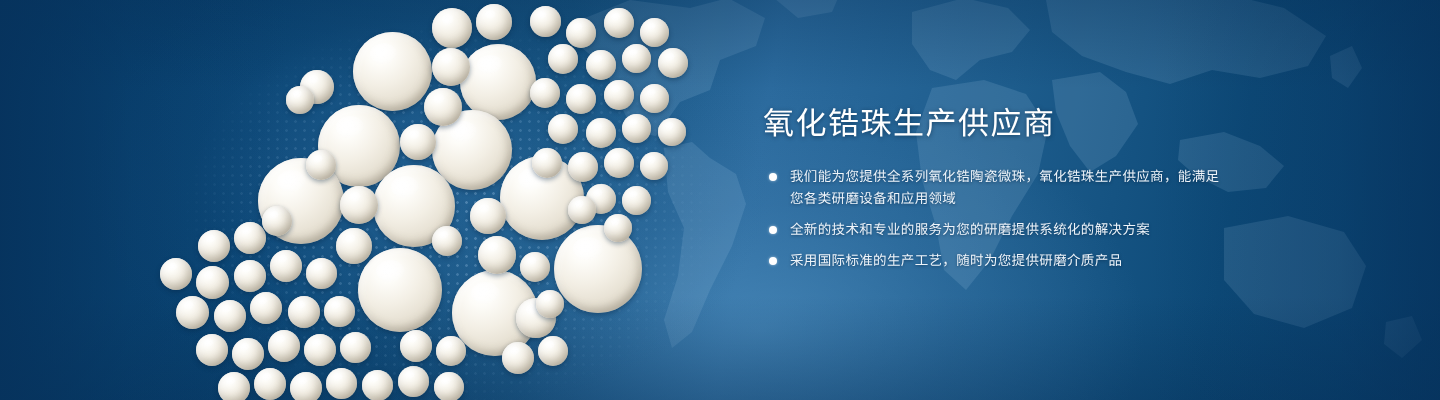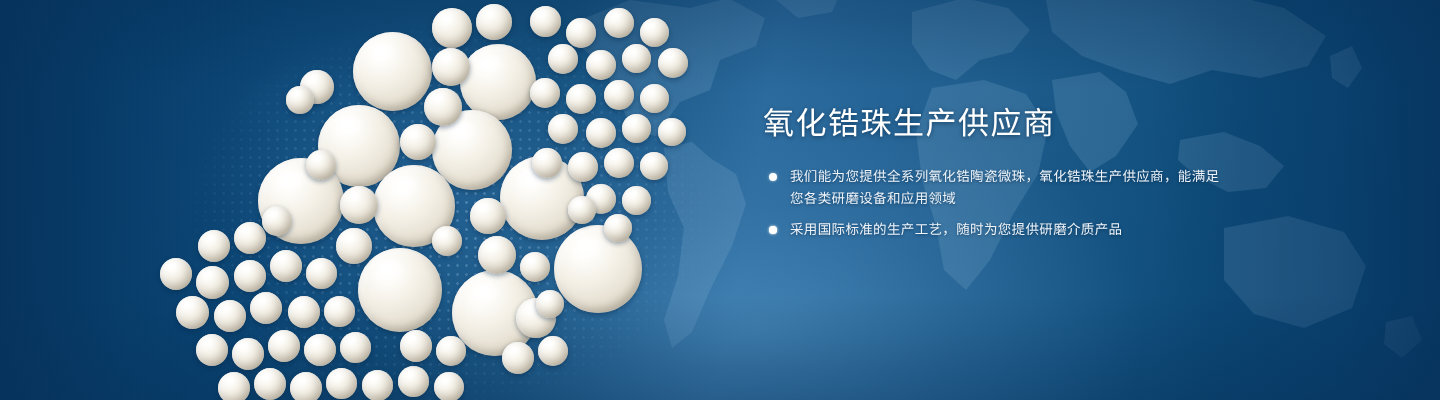--- a/index.html
+++ b/index.html
@@ -229,20 +229,21 @@
   <div class="copy">
     <h1 class="headline">氧化锆珠生产供应商</h1>
 
     <ul class="bullets">
       <li class="bullet">
         <span class="dot"></span>
         <span>我们能为您提供全系列氧化锆陶瓷微珠，氧化锆珠生产供应商，能满足您各类研磨设备和应用领域</span>
       </li>
       <li class="bullet">
         <span class="dot"></span>
+        <span>全新的技术和专业的服务为您的研磨提供系统化的解决方案</span>
       </li>
       <li class="bullet">
         <span class="dot"></span>
         <span>采用国际标准的生产工艺，随时为您提供研磨介质产品</span>
       </li>
     </ul>
   </div>
 
 </div>
 

